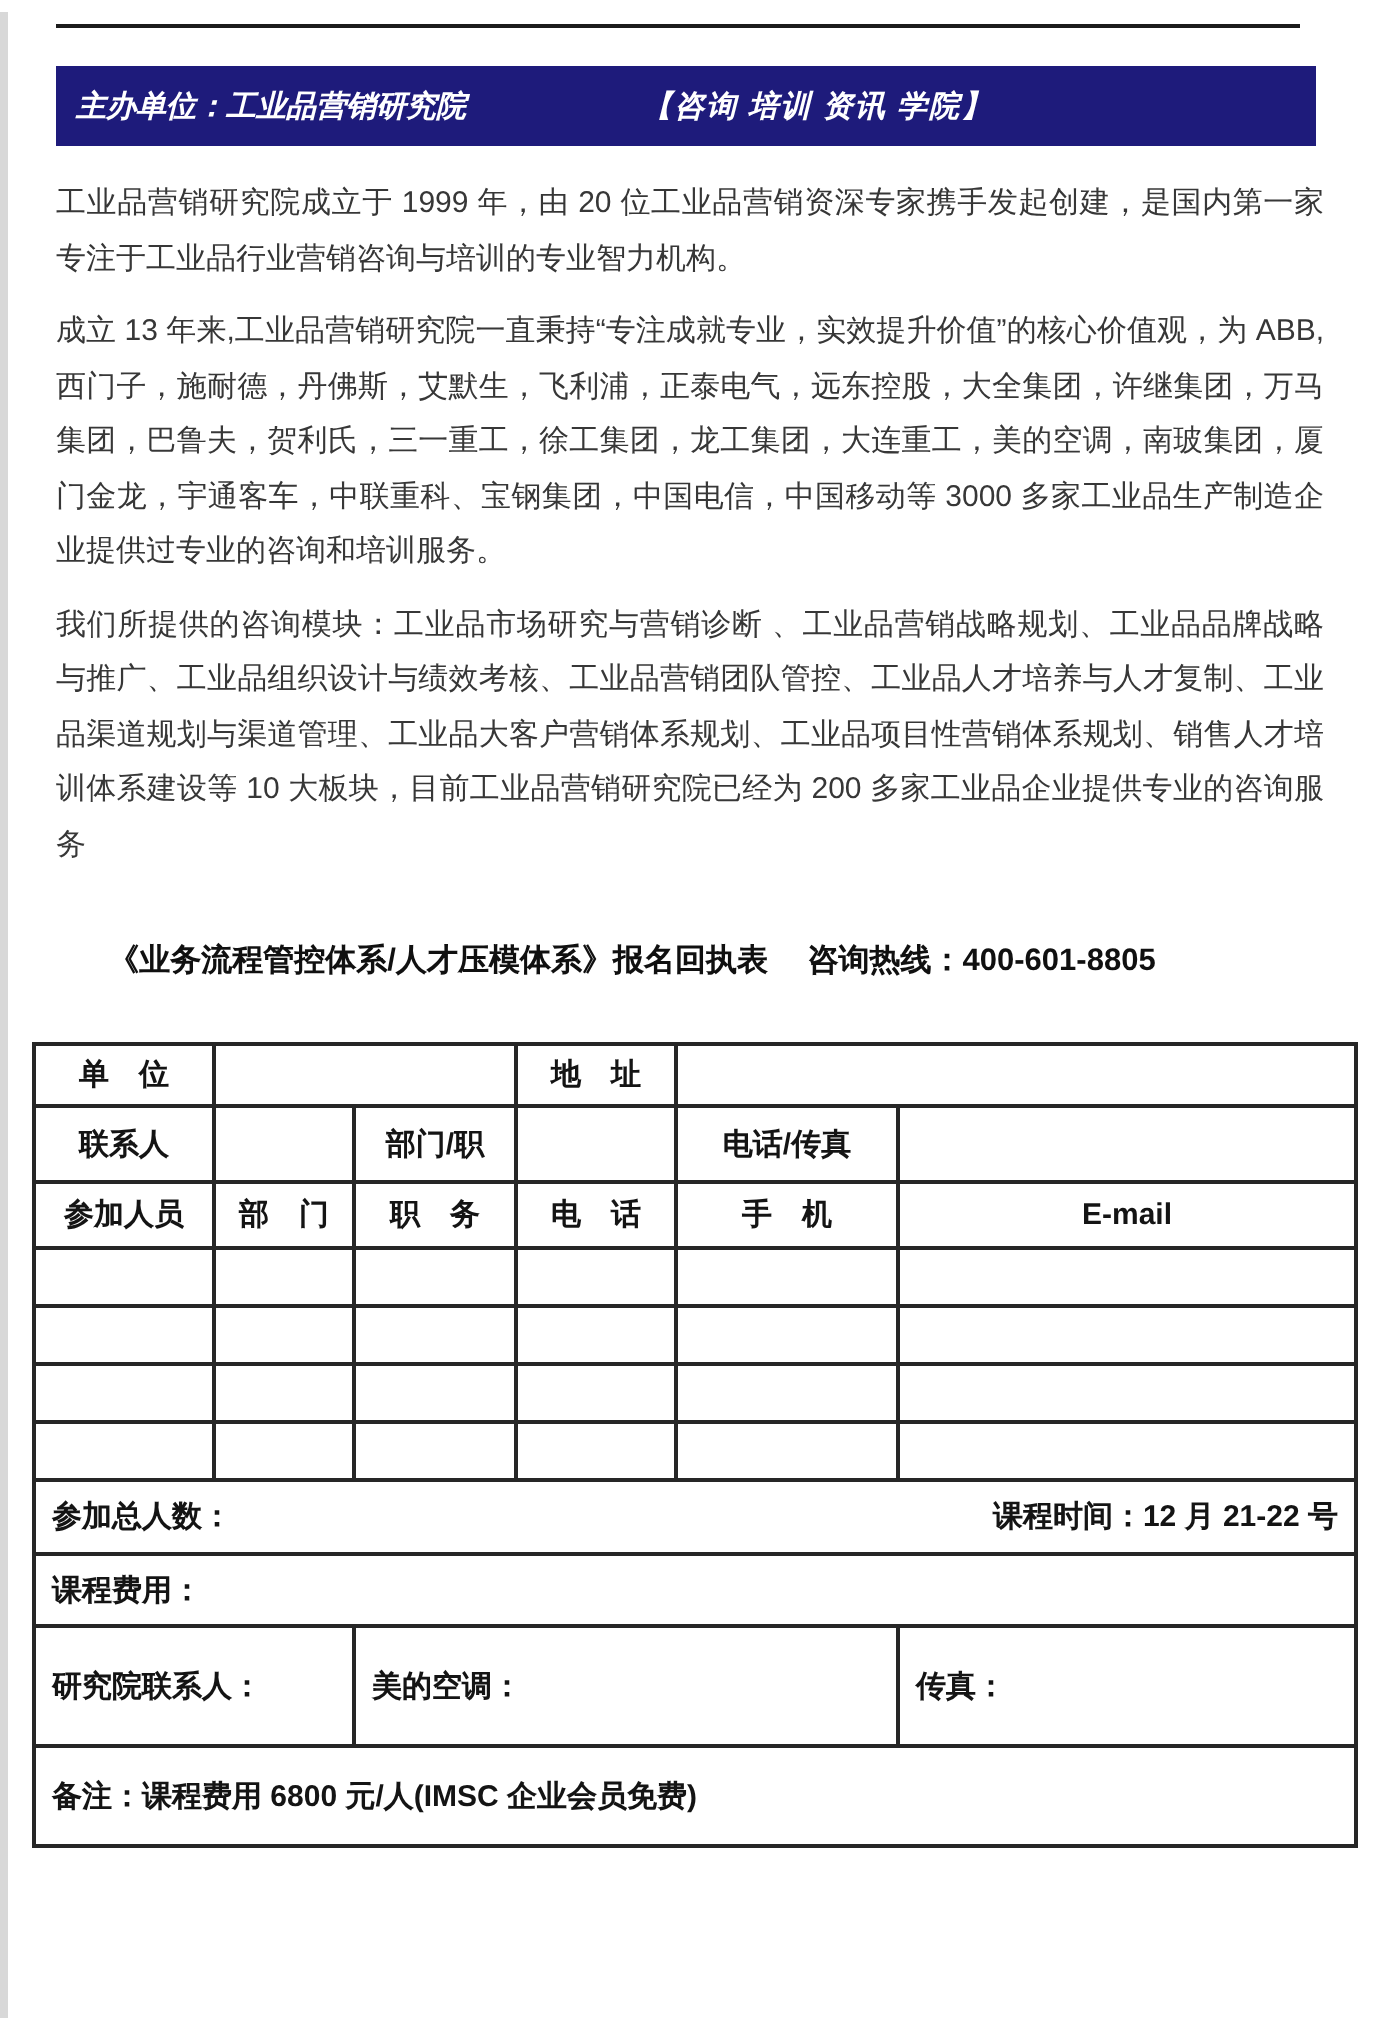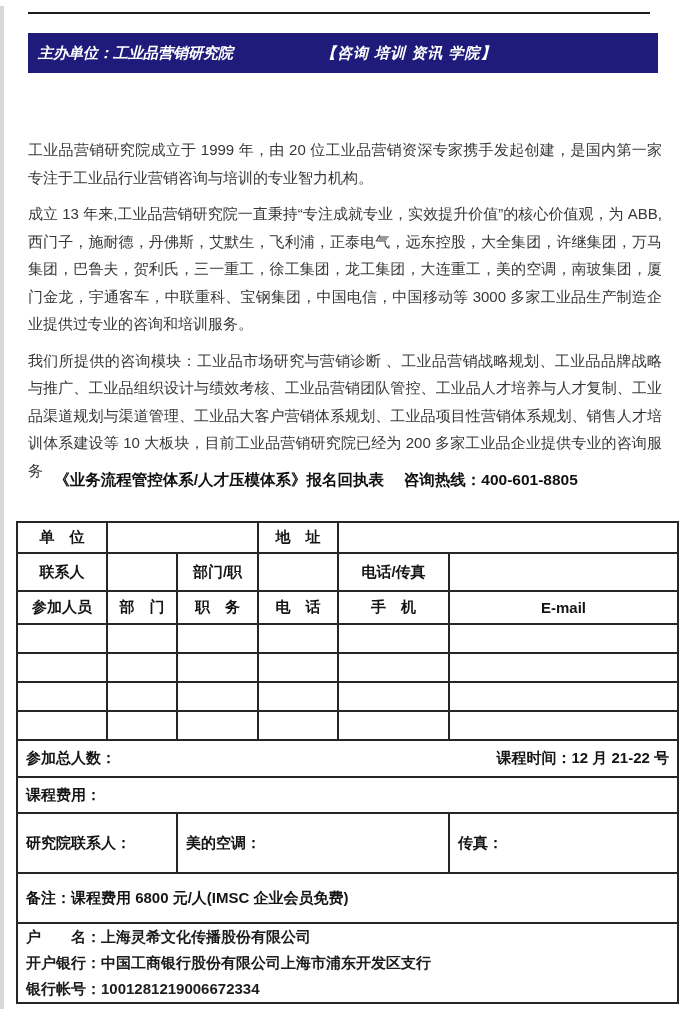--- a/index.html
+++ b/index.html
@@ -11,21 +11,21 @@
   .page-edge-left{position:absolute;left:0;top:6px;width:4px;height:1003px;background:#d8d8d8;}
   .top-rule{position:absolute;left:28px;top:12px;width:622px;height:2px;background:#1c1c1c;}
 
   .nav-bar{
     position:absolute;left:28px;top:33px;width:630px;height:40px;
     background:#1e1b7b;color:#ffffff;font-weight:bold;font-size:15px;
     display:flex;align-items:center;box-sizing:border-box;padding-left:10px;font-style:italic;
   }
   .nav-bar .nav-right{margin-left:88px;letter-spacing:1px;}
 
-  .intro-wrap{position:absolute;left:28px;top:88px;width:634px;margin-top:48px;}
+  .intro-wrap{position:absolute;left:28px;top:88px;width:634px;}
   .intro-para{
     font-size:15px;line-height:27.5px;color:#373737;margin:0 0 9px 0;
     text-align:justify;
   }
 
   .form-title{
     position:absolute;left:0;top:470px;width:632px;text-align:center;
     font-size:15.5px;font-weight:bold;color:#101010;
   }
 
@@ -156,21 +156,14 @@
   <tr class="r-inst">
     <td colspan="2">研究院联系人：</td>
     <td colspan="3">美的空调：</td>
     <td>传真：</td>
   </tr>
 
   <tr class="r-note">
     <td colspan="6">备注：课程费用 6800 元/人(IMSC 企业会员免费)</td>
   </tr>
 
-  <tr class="r-bank">
-    <td colspan="6" class="bank-cell">
-      <div class="bank-line">户　　名：上海灵希文化传播股份有限公司</div>
-      <div class="bank-line">开户银行：中国工商银行股份有限公司上海市浦东开发区支行</div>
-      <div class="bank-line">银行帐号：1001281219006672334</div>
-    </td>
-  </tr>
 </tbody>
   </table>
 
 </body></html>

